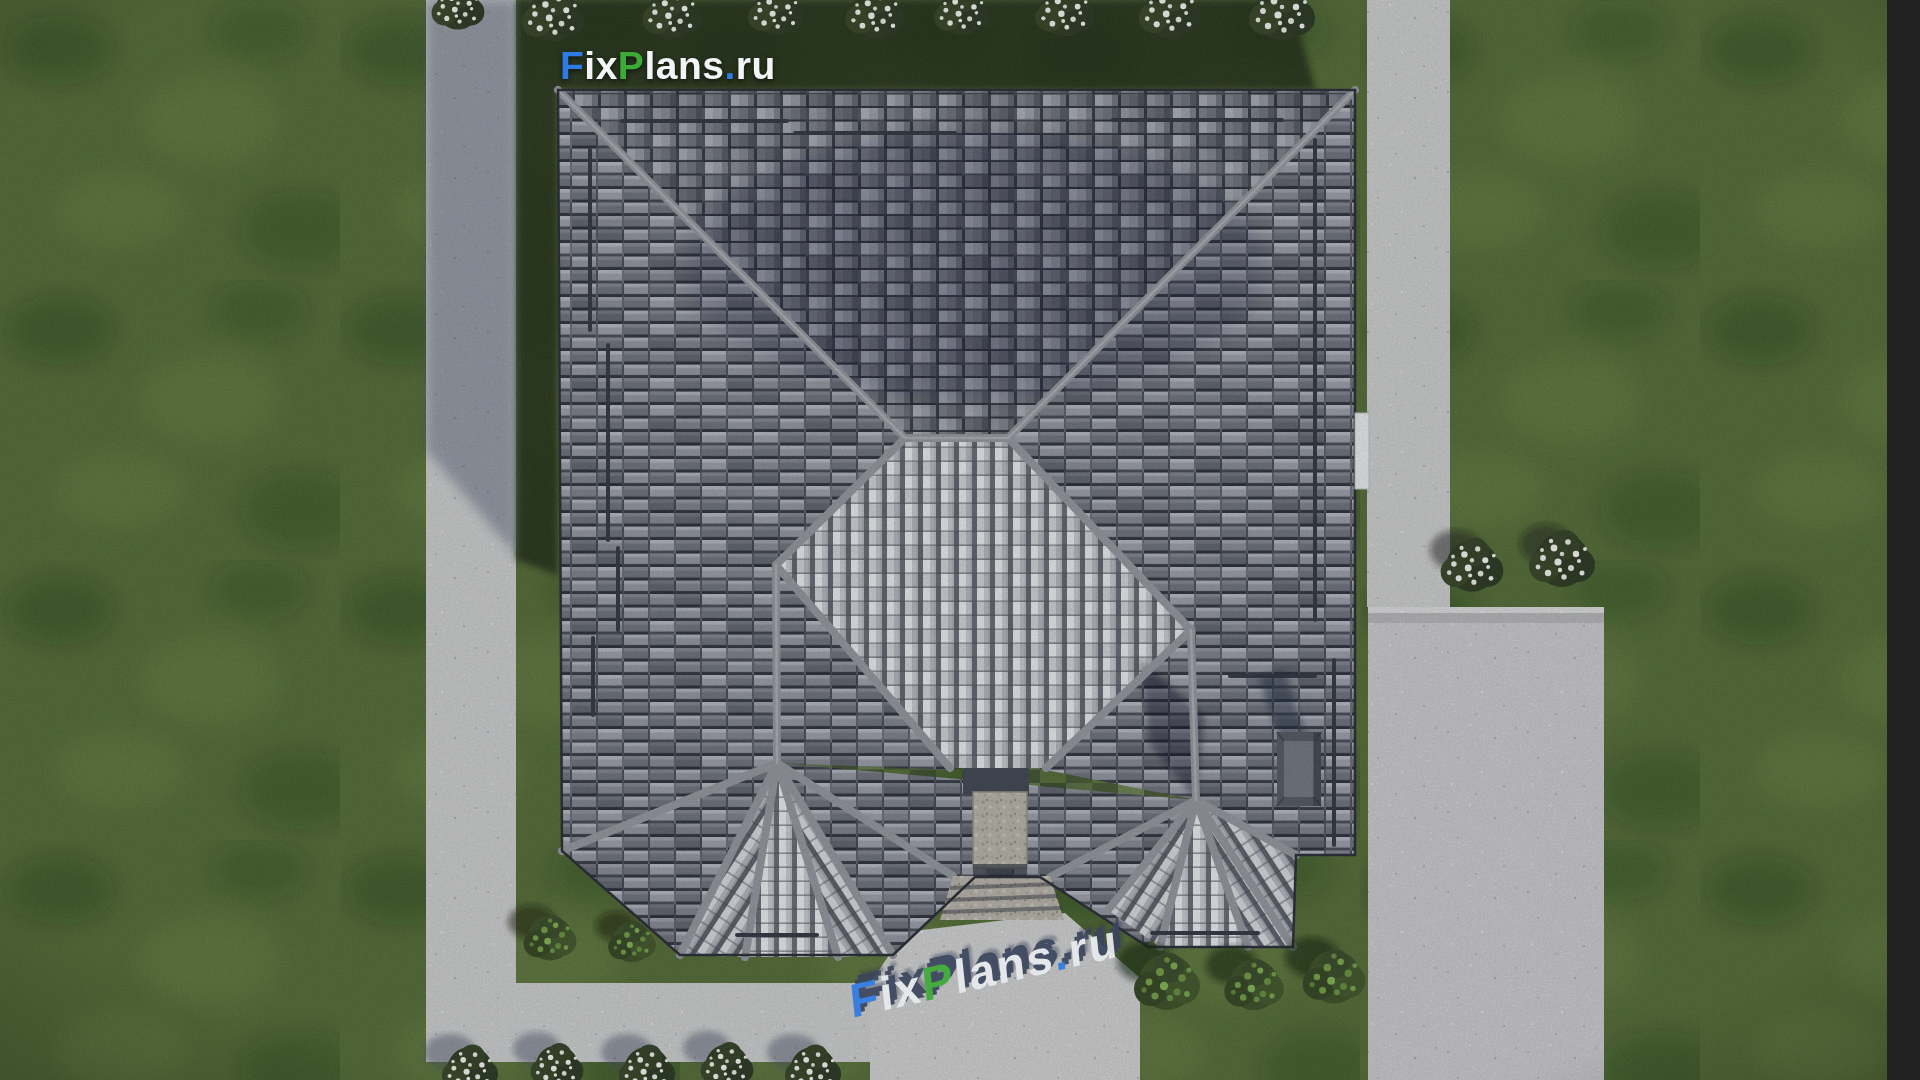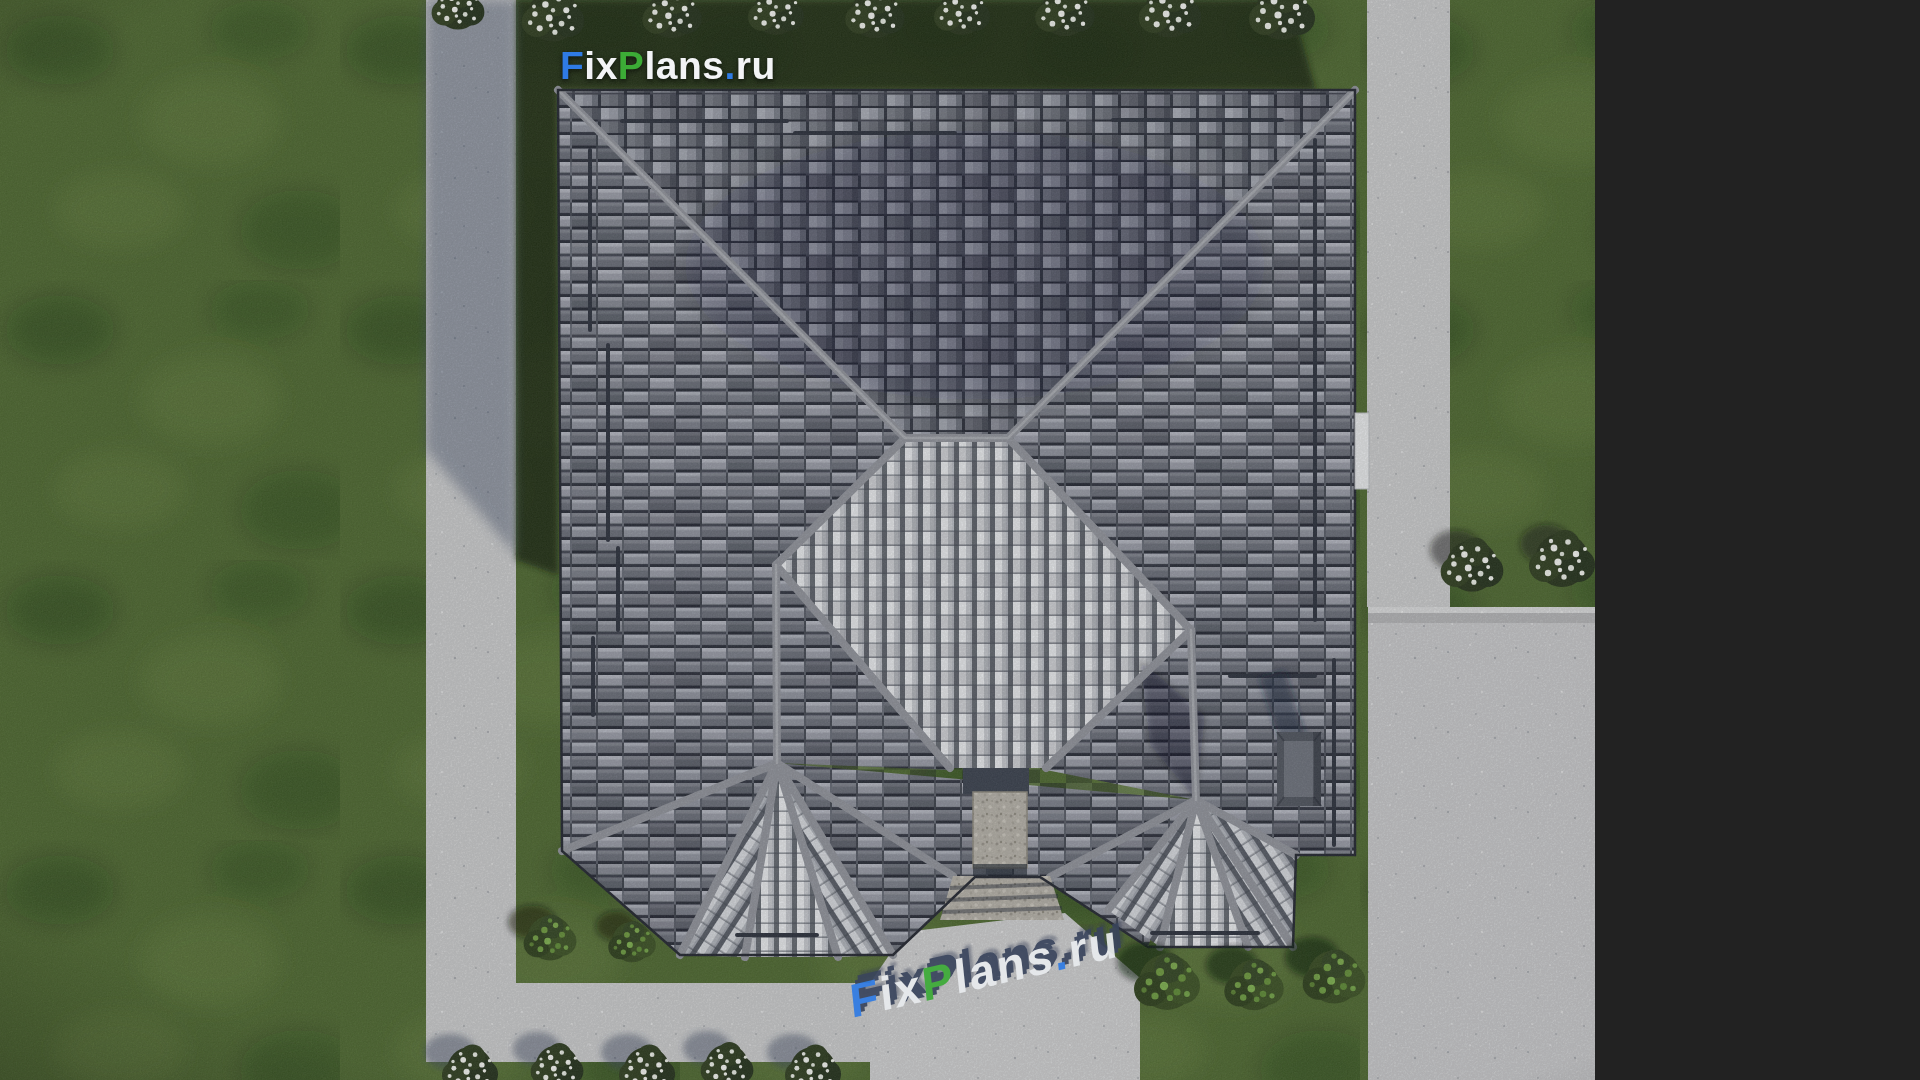--- a/index.html
+++ b/index.html
@@ -1,16 +1,16 @@
 <!DOCTYPE html>
 <html><head>
 <meta charset="utf-8">
 <style>
   html,body{margin:0;padding:0;background:#222;}
-  .stage{position:relative;width:1595px;height:1080px;overflow:hidden;
+  .stage{position:relative;width:1887px;height:1080px;overflow:hidden;
          font-family:"Liberation Sans",sans-serif;background:#4c672e;}
   .stage svg{position:absolute;left:0;top:0;}
   .logo{position:absolute;font-weight:800;white-space:nowrap;}
   .top-logo{left:560px;top:44px;font-size:39px;letter-spacing:.5px;
             text-shadow:0 2px 5px rgba(0,0,0,.6);}
   .ground-stamp{left:850px;top:974px;font-size:47px;letter-spacing:2px;
             transform:rotate(-13deg) skewX(-7deg);transform-origin:0 50%;
             opacity:.92;}
   .ground-stamp span{text-shadow:4px -4px 0 #3a455d,7px -8px 0 #39445c,10px -11px 3px rgba(50,60,84,.45);}
 </style>

